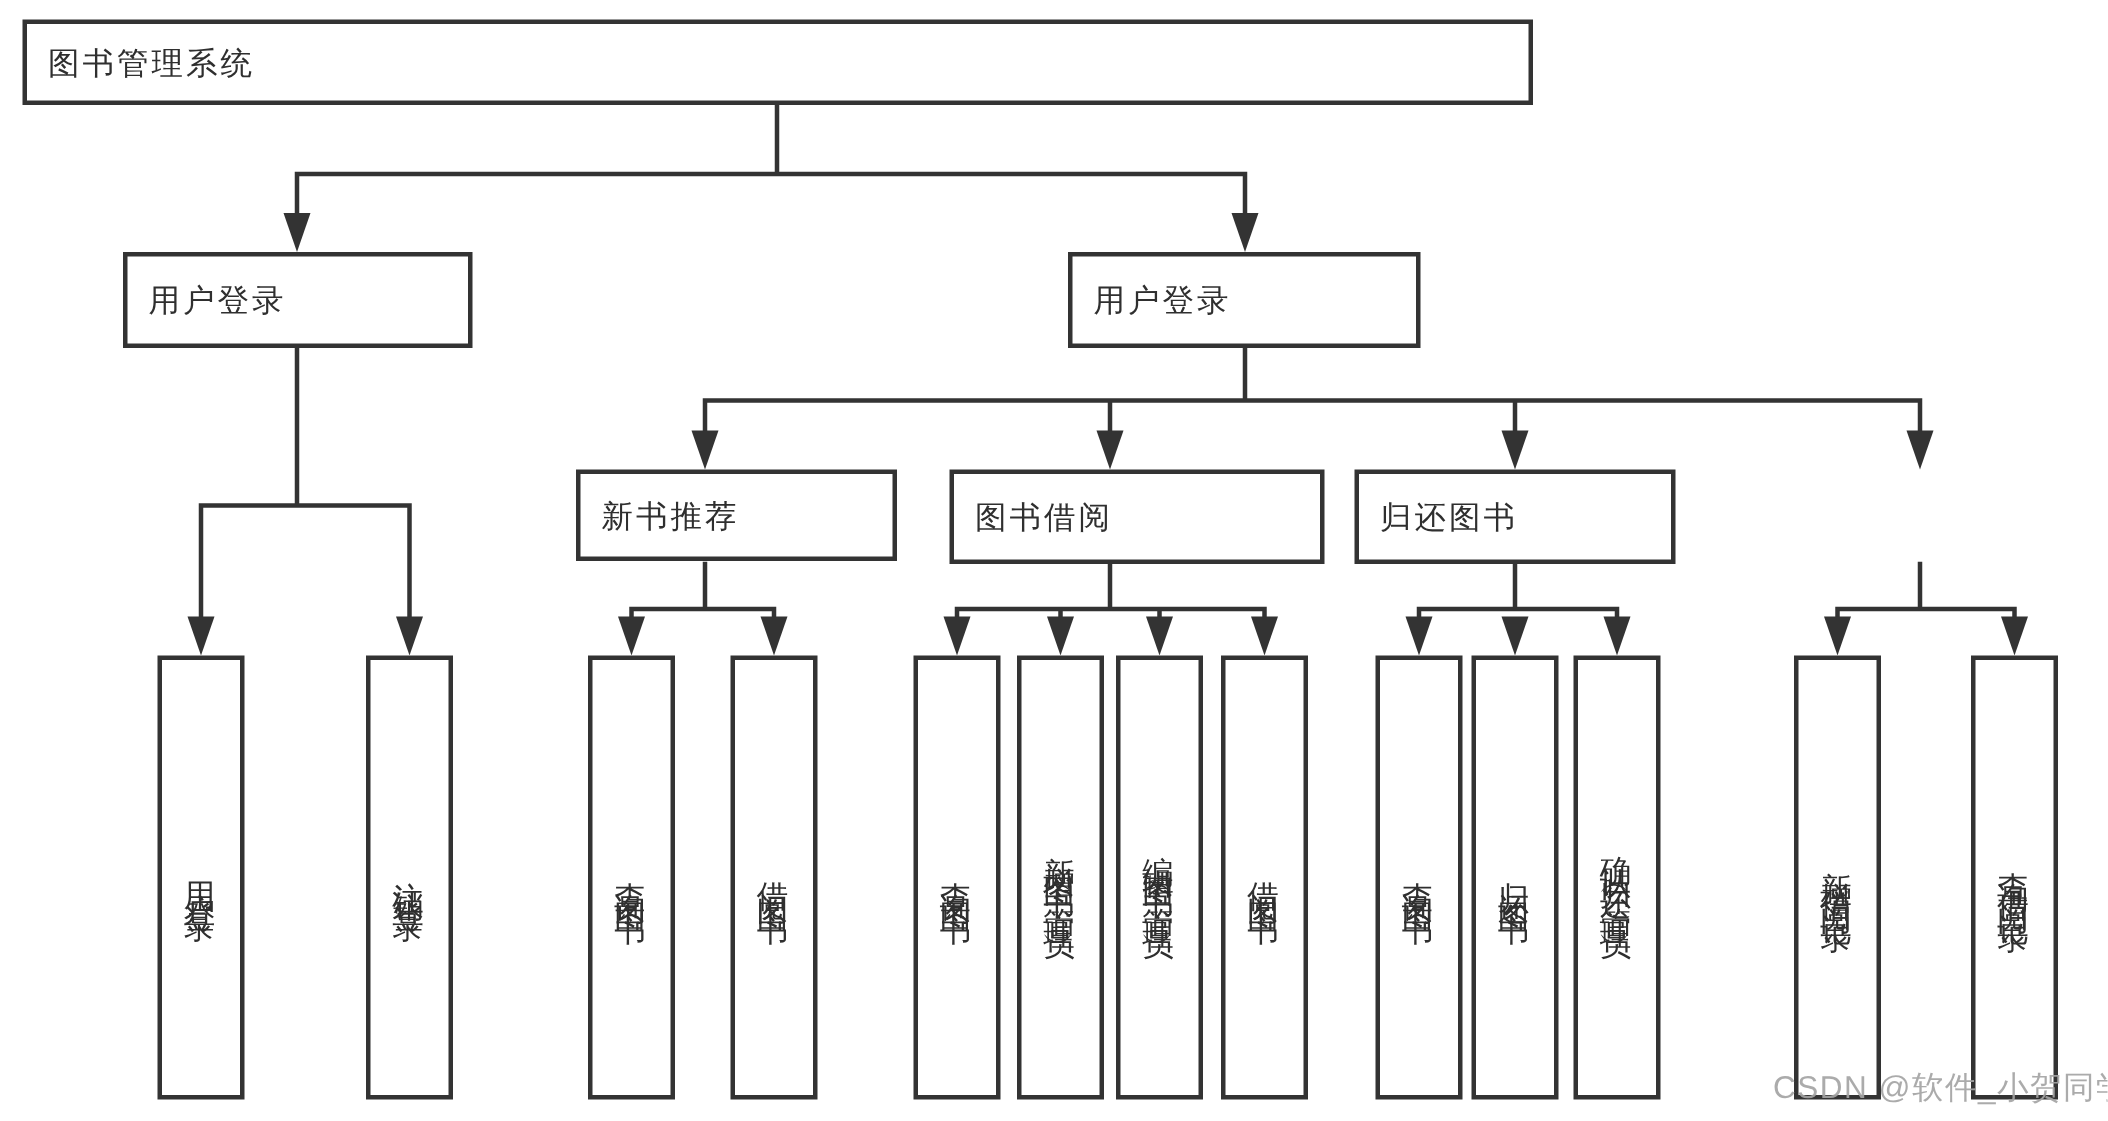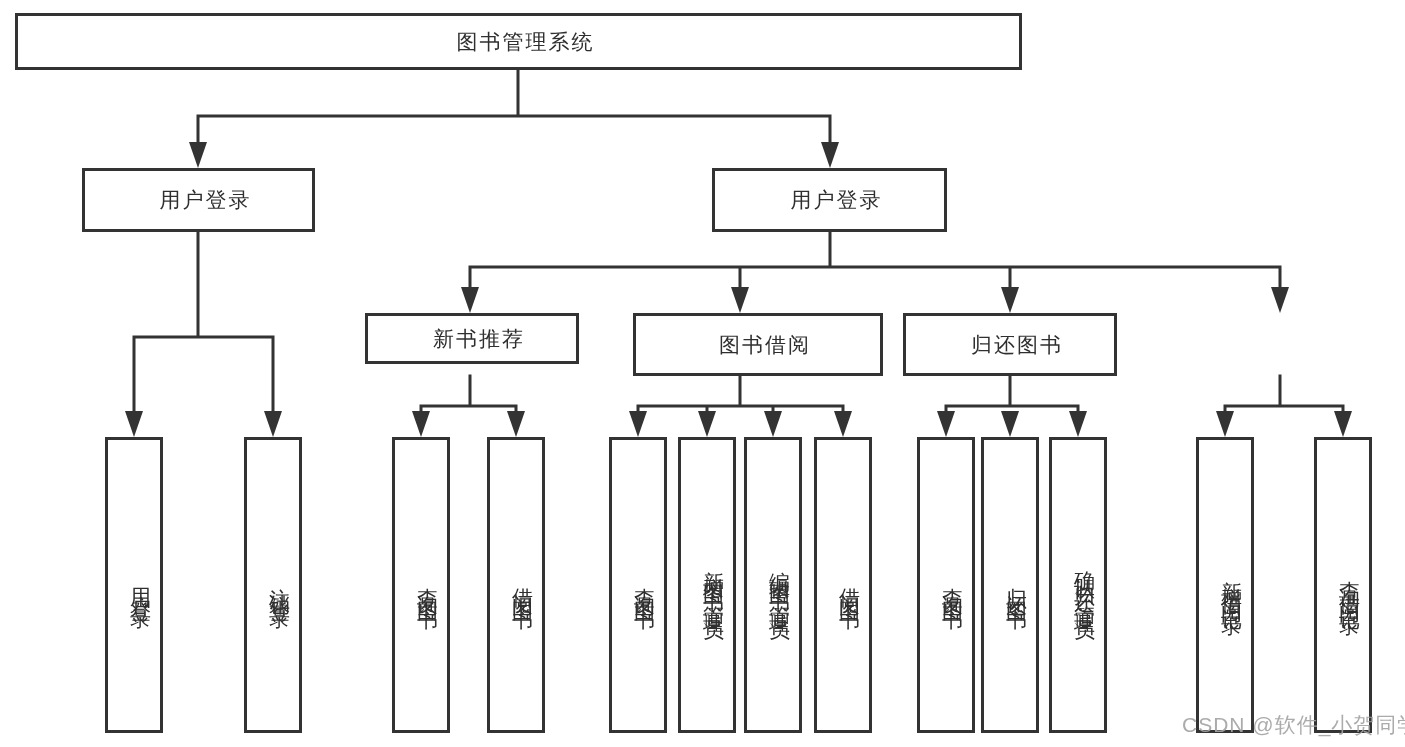--- a/index.html
+++ b/index.html
@@ -5,21 +5,21 @@
   html,body{margin:0;padding:0;background:#ffffff;}
   body{
     width:1405px;height:747px;position:relative;overflow:hidden;
     font-family:"Liberation Sans","DejaVu Sans",sans-serif;
     color:#2f2f2f;
   }
   #canvas{position:absolute;inset:0;width:1405px;height:747px;}
   #wires{position:absolute;left:0;top:0;width:1405px;height:747px;pointer-events:none;}
   .box{
     position:absolute;box-sizing:border-box;background:#ffffff;
-    border:3px solid #333333;display:flex;align-items:center;justify-content:center;
+    border:3px solid #333333;display:flex;align-items:center;justify-content:flex-start;
     z-index:2;
     padding-left:14px;
   }
   .box.h span{
     font-size:21px;letter-spacing:2px;color:#2f2f2f;white-space:nowrap;
   }
   .box.v span{
     writing-mode:vertical-rl;text-orientation:mixed;
     font-size:21px;letter-spacing:7px;line-height:1;color:#2f2f2f;
   }
@@ -78,21 +78,21 @@
     <span>图书管理系统</span>
   </div>
 
   <div class="box h" style="left:82px;top:168px;width:233px;height:64px">
     <span>用户登录</span>
   </div>
   <div class="box h" style="left:712px;top:168px;width:235px;height:64px">
     <span>用户登录</span>
   </div>
 
-  <div class="box h" style="left:365px;top:313px;width:214px;height:51px">
+  <div class="box h" style="left:384px;top:313px;width:214px;height:61px">
     <span>新书推荐</span>
   </div>
   <div class="box h" style="left:633px;top:313px;width:250px;height:63px">
     <span>图书借阅</span>
   </div>
   <div class="box h" style="left:903px;top:313px;width:214px;height:63px">
     <span>归还图书</span>
   </div>
 
   <div class="box v" style="left:105px;top:437px;width:58px;height:296px">

